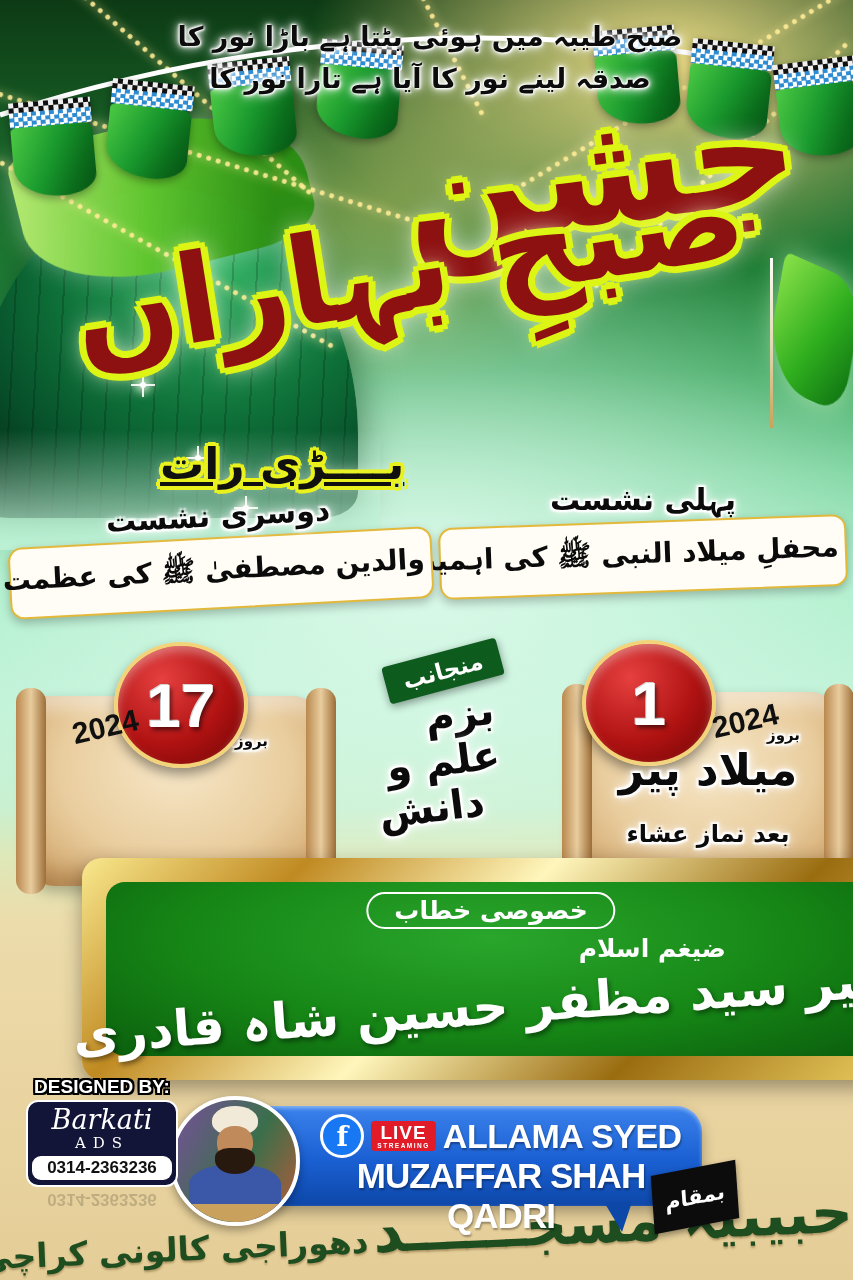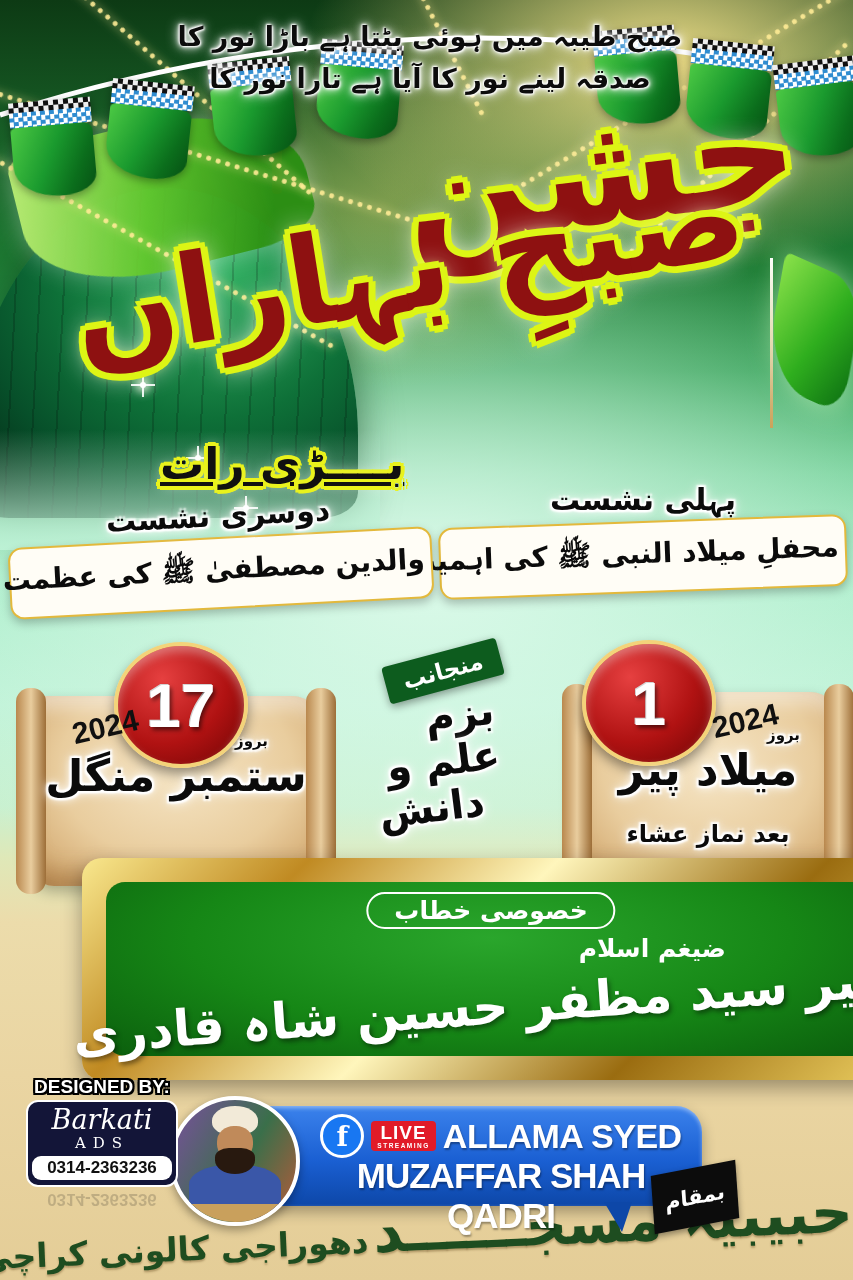--- a/index.html
+++ b/index.html
@@ -246,21 +246,20 @@
     <div class="sc-main u blackcal nowrap" style="top:52px;">میلاد پیر</div>
     <div class="sc-time u blackcal" style="top:128px;">بعد نماز عشاء</div>
   </div>
 
   <div class="abs scroll scroll-left" style="z-index:2;">
     <div class="date-oval ov-left">
       <span class="date-num">17</span>
     </div>
     <span class="sc-year" style="left:46px;top:14px;">2024</span>
     <span class="sc-byroz u blackcal" style="right:58px;top:36px;">بروز</span>
-    <div class="sc-main u blackcal nowrap" style="top:54px;">ستمبر منگل</div>
   </div>
 
   <div class="abs organizer u" style="z-index:3;">
     <div class="org-tag">منجانب</div>
     <div class="org-lines blackcal">
       <div style="margin-right:-44px;">بزم</div>
       <div>علم و</div>
       <div style="margin-left:-34px;">دانش</div>
     </div>
   </div>

